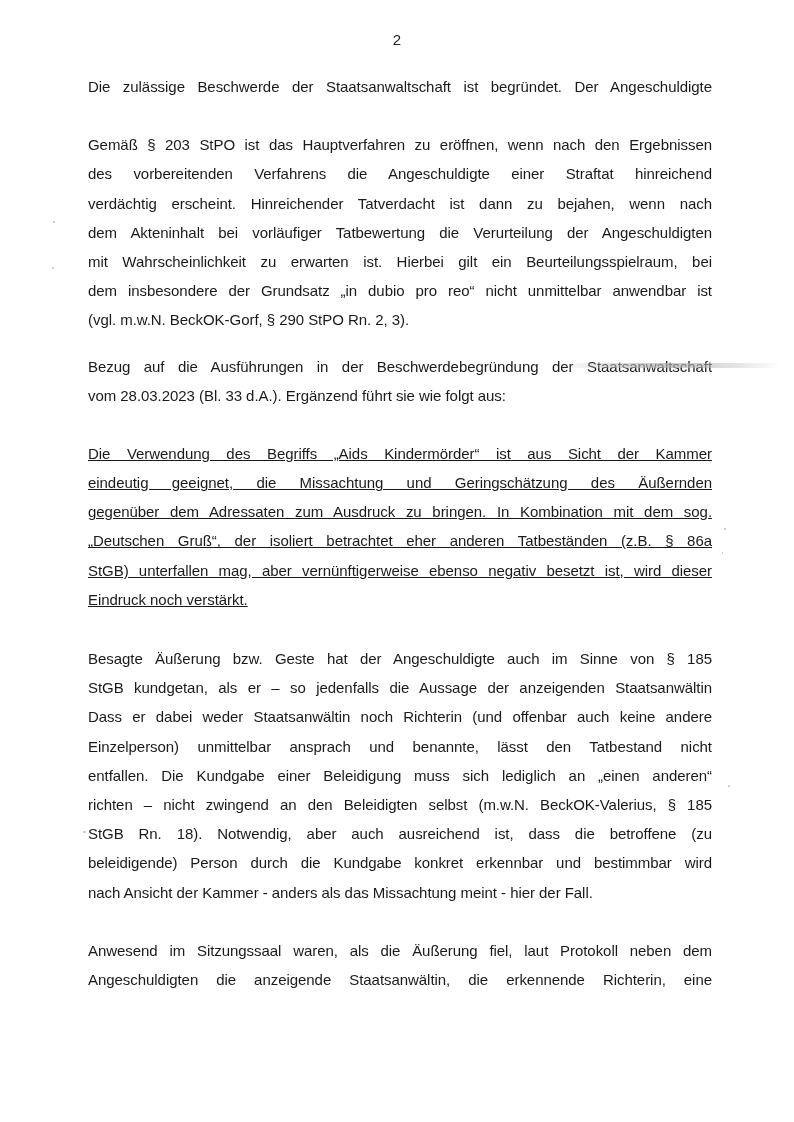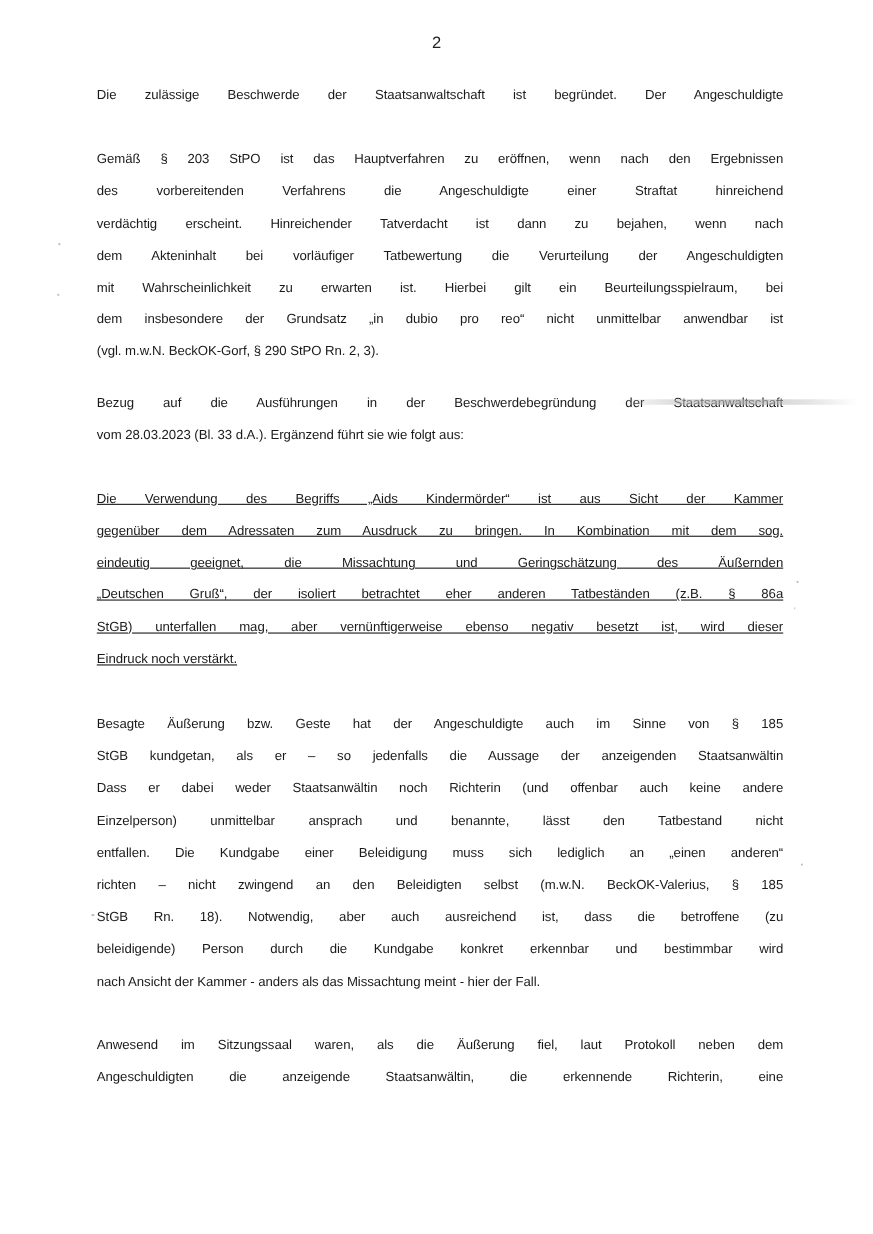--- a/index.html
+++ b/index.html
@@ -26,21 +26,21 @@
       color: #222;
     }
     .body-text {
       position: absolute;
       left: 88px;
       top: 72px;
       width: 624px;
     }
     .para {
       margin: 0 0 28px 0;
-      font-size: 12px;
+      font-size: 15px;
       line-height: 29.2px;
       text-align: justify;
       letter-spacing: -0.05px;
     }
     .line {
       display: block;
       text-align: justify;
       text-align-last: justify;
       white-space: nowrap;
       height: 29.2px;
@@ -92,22 +92,22 @@
     <span class="line last">(vgl. m.w.N. BeckOK-Gorf, § 290 StPO Rn. 2, 3).</span>
   </p>
 
   <p class="para" id="p3">
     <span class="line">Bezug auf die Ausführungen in der Beschwerdebegründung der Staatsanwaltschaft</span>
     <span class="line last">vom 28.03.2023 (Bl. 33 d.A.). Ergänzend führt sie wie folgt aus:</span>
   </p>
 
   <p class="para" id="p4">
     <span class="line">Die Verwendung des Begriffs „Aids Kindermörder“ ist aus Sicht der Kammer</span>
+    <span class="line">eindeutig geeignet, die Missachtung und Geringschätzung des Äußernden</span>
     <span class="line">gegenüber dem Adressaten zum Ausdruck zu bringen. In Kombination mit dem sog.</span>
-    <span class="line">eindeutig geeignet, die Missachtung und Geringschätzung des Äußernden</span>
     <span class="line">„Deutschen Gruß“, der isoliert betrachtet eher anderen Tatbeständen (z.B. § 86a</span>
     <span class="line">StGB) unterfallen mag, aber vernünftigerweise ebenso negativ besetzt ist, wird dieser</span>
     <span class="line last">Eindruck noch verstärkt.</span>
   </p>
 
   <p class="para" id="p5">
     <span class="line">Besagte Äußerung bzw. Geste hat der Angeschuldigte auch im Sinne von § 185</span>
     <span class="line">StGB kundgetan, als er – so jedenfalls die Aussage der anzeigenden Staatsanwältin</span>
     <span class="line">Dass er dabei weder Staatsanwältin noch Richterin (und offenbar auch keine andere</span>
     <span class="line">Einzelperson) unmittelbar ansprach und benannte, lässt den Tatbestand nicht</span>

